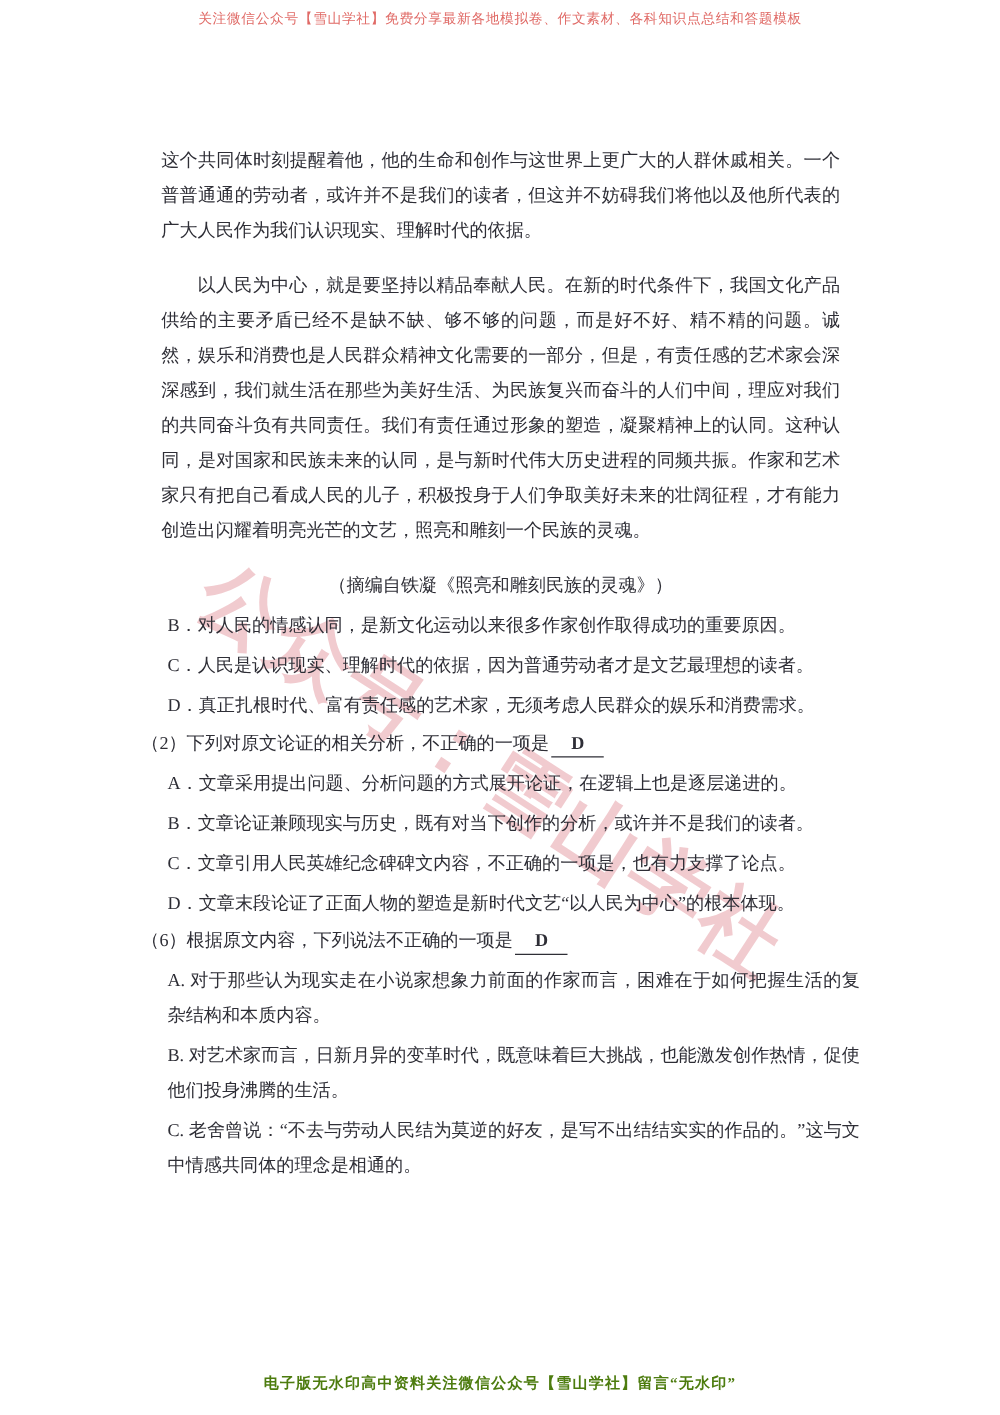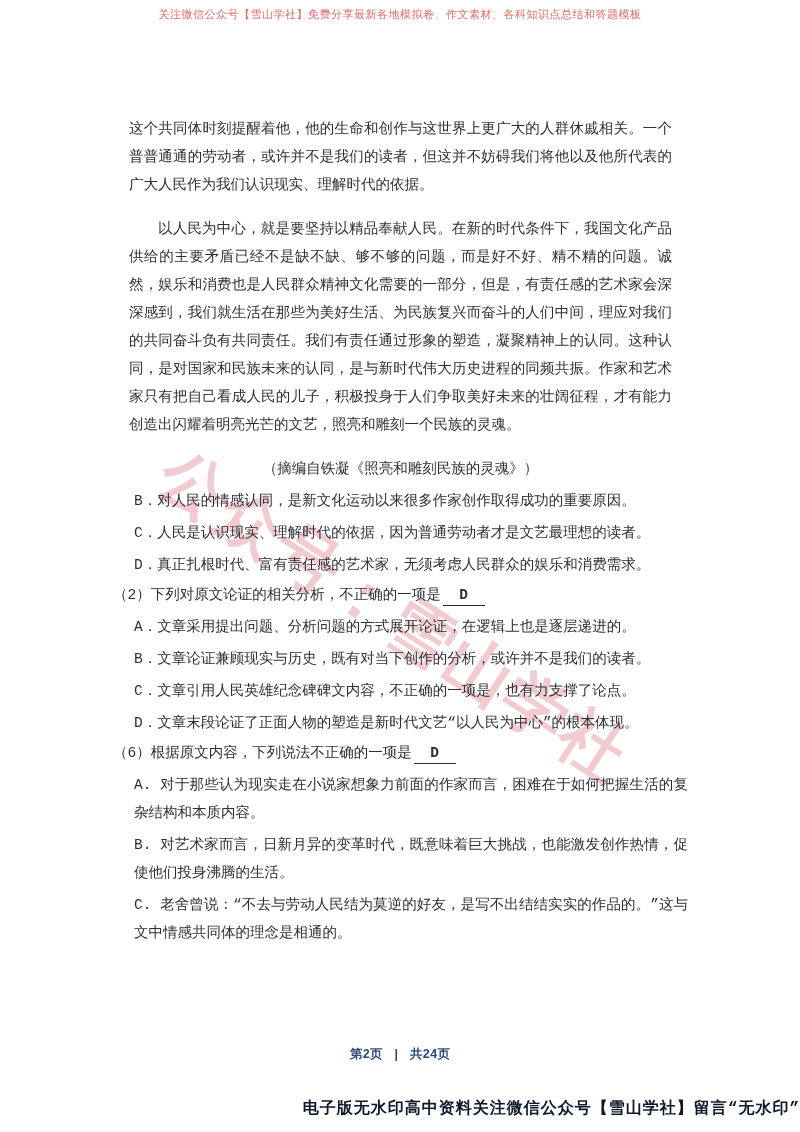--- a/index.html
+++ b/index.html
@@ -1,21 +1,21 @@
 <!DOCTYPE html>
 <html lang="zh"><head>
 <meta charset="utf-8">
 <style>
   html,body { margin:0; padding:0; background:#ffffff; }
   .page {
     position:relative;
     width:800px; height:1132px;
     background:#ffffff;
     overflow:hidden;
-    font-family:Liberation Mono, monospace;
+    font-family:Liberation Serif, serif;
     color:#2e2e36;
   }
   .top-notice {
     position:absolute; top:8px; left:0; right:0;
     text-align:center;
     font-size:11px; line-height:14px;
     color:#e06a66;
     letter-spacing:0.5px;
     z-index:2;
   }
@@ -54,23 +54,23 @@
   .page-num {
     position:absolute; left:0; right:0; top:1046px;
     text-align:center;
     color:#2c4a78;
     font-size:12.5px; font-weight:bold;
     z-index:2;
   }
   .page-num .sep { margin:0 10px; }
   .bottom-notice {
     position:absolute; left:0; right:0; top:1098px;
-    text-align:right;
-    color:#0f172a;
-    font-size:16px; font-weight:bold;
+    text-align:center;
+    color:#4d7c0f;
+    font-size:12px; font-weight:bold;
     letter-spacing:1px;
     z-index:2;
   }
 </style>
 </head>
 <body>
 
 <div class="page">
 
   <div class="top-notice">关注微信公众号【雪山学社】免费分享最新各地模拟卷、作文素材、各科知识点总结和答题模板</div>
@@ -98,19 +98,16 @@
 
     <div class="stem">
       <span>（6）根据原文内容，下列说法不正确的一项是</span><span class="answer-blank">D</span>
     </div>
     <div class="option">A. 对于那些认为现实走在小说家想象力前面的作家而言，困难在于如何把握生活的复杂结构和本质内容。</div>
     <div class="option">B. 对艺术家而言，日新月异的变革时代，既意味着巨大挑战，也能激发创作热情，促使他们投身沸腾的生活。</div>
     <div class="option">C. 老舍曾说：“不去与劳动人民结为莫逆的好友，是写不出结结实实的作品的。”这与文中情感共同体的理念是相通的。</div>
 
   </div>
 
-  <div class="page-num">
-    <span>第2页</span><span class="sep">|</span><span>共24页</span>
-  </div>
 
   <div class="bottom-notice">电子版无水印高中资料关注微信公众号【雪山学社】留言“无水印”</div>
 
 </div>
 
 </body></html>

